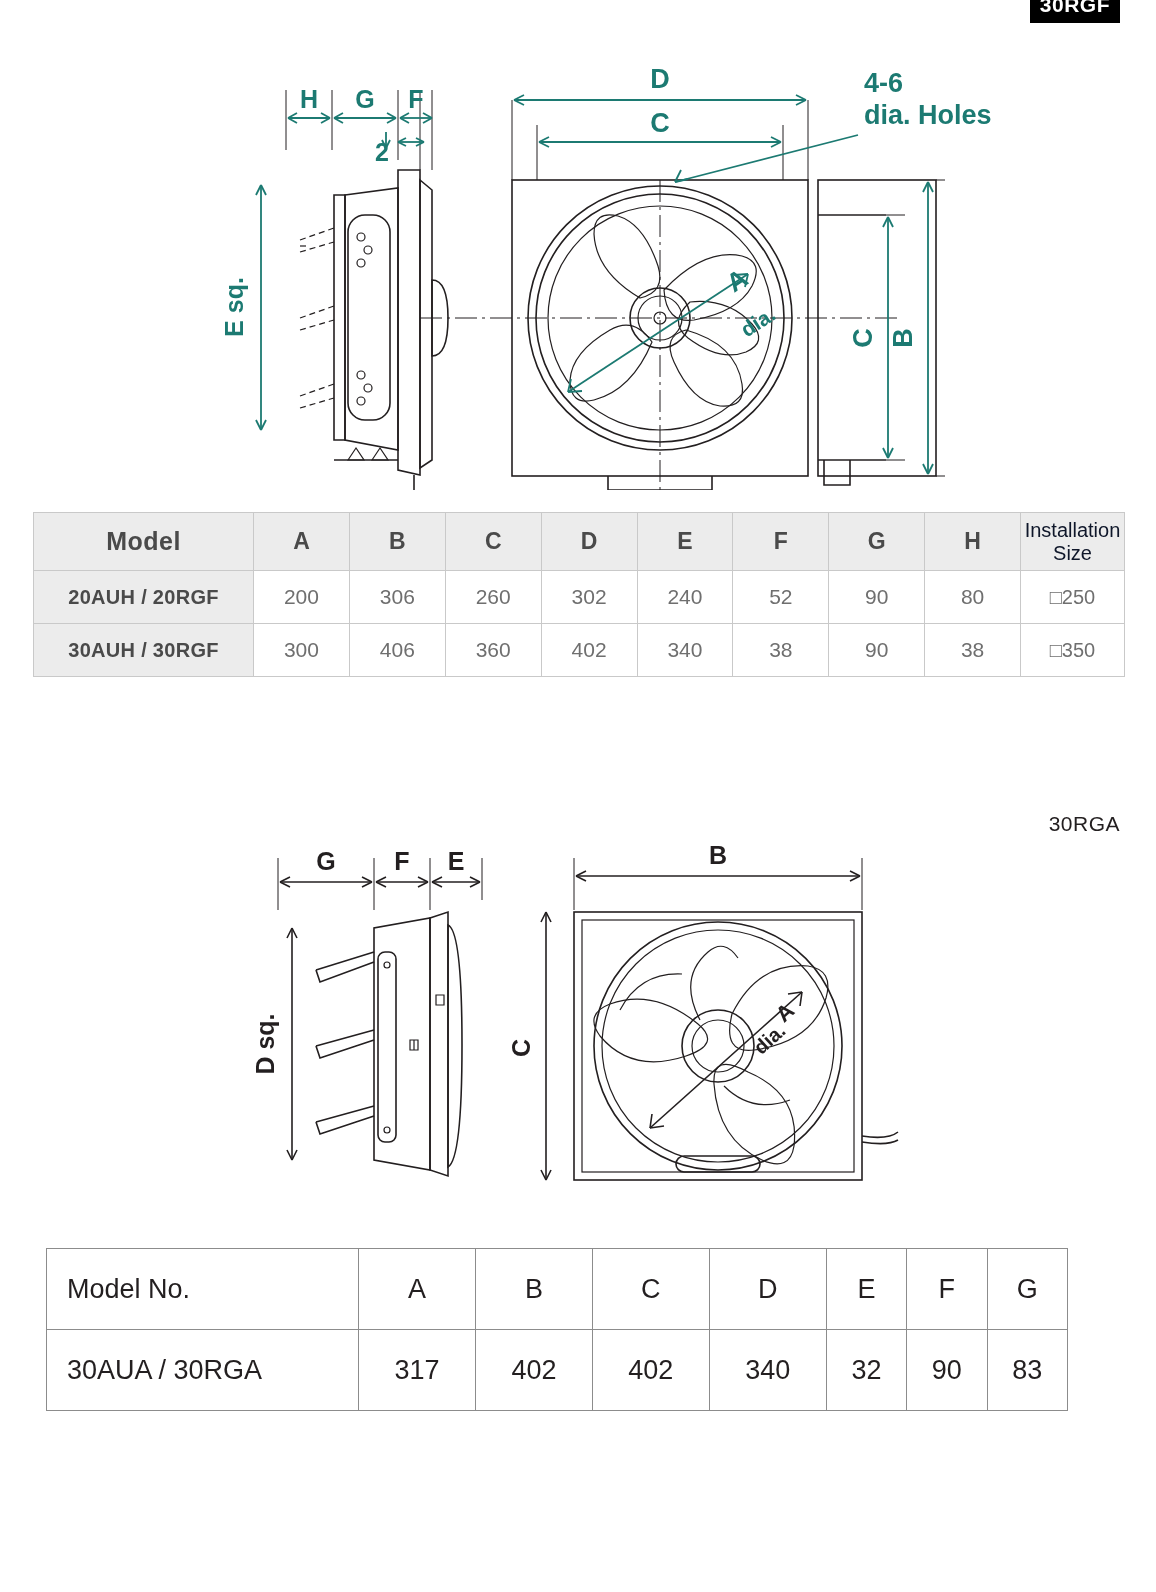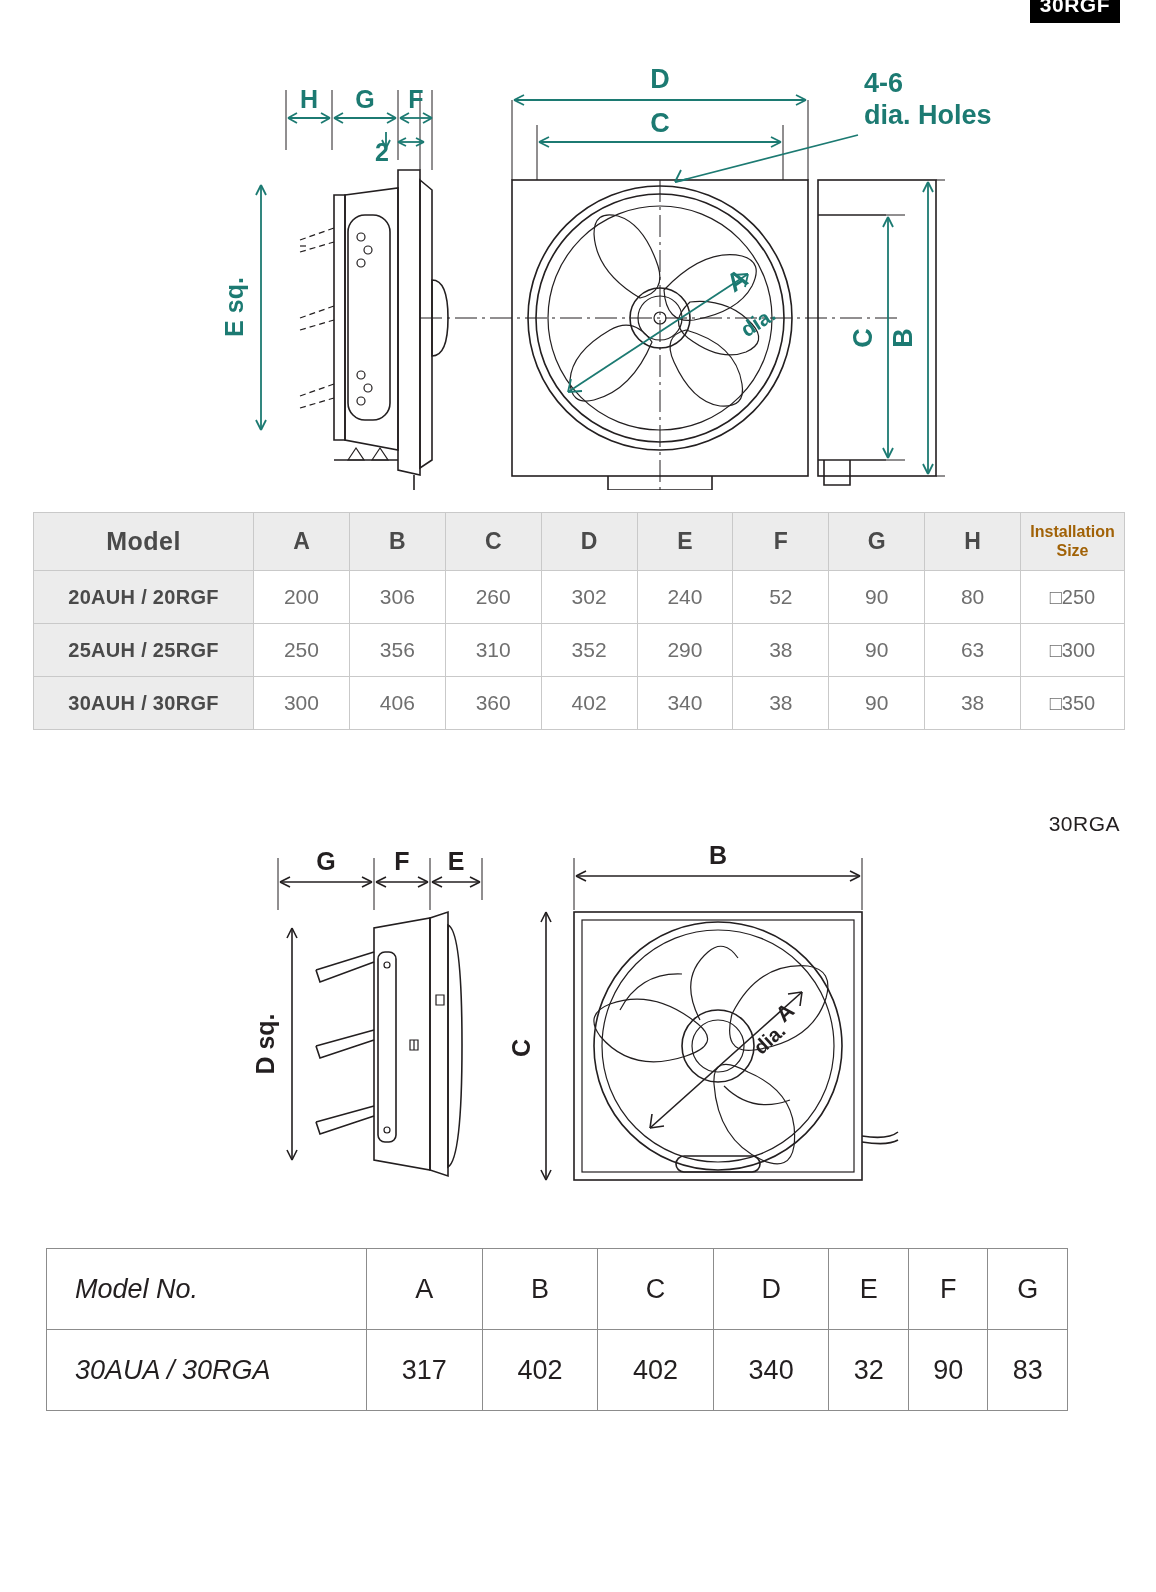--- a/index.html
+++ b/index.html
@@ -76,24 +76,24 @@
     color: #4a4a4a;
     font-weight: bold;
     font-size: 23px;
     height: 55px;
   }
   #table-top thead th.model-head {
     font-size: 25px;
     letter-spacing: .5px;
   }
   #table-top thead th.install-head {
-    font-size: 16px;
-    font-weight: bold;
+    font-size: 20px;
+    font-weight: normal;
     line-height: 1.15;
-    color: #a16207;
+    color: #0f172a;
   }
   #table-top tbody td.model-cell {
     background: #ececec;
     color: #4a4a4a;
     font-weight: bold;
     font-size: 20px;
     letter-spacing: .3px;
     margin-top: 48px;
   }
   #table-top tbody td.install-cell {
@@ -112,23 +112,22 @@
     border: 1px solid #8c8c8c;
     text-align: center;
     font-size: 27px;
     color: #231f20;
     font-weight: normal;
     height: 78px;
   }
   #table-bottom th.model-head,
   #table-bottom td.model-cell {
     text-align: left;
-    padding-left: 28px;
+    padding-left: 20px;
     width: 290px;
-    font-style: italic;
   }
 
   
   .lbl {
     font-family: "Liberation Sans", sans-serif;
     font-weight: bold;
     fill: #1c7a72;
   }
   .lbl-dark {
     font-family: "Liberation Sans", sans-serif;
@@ -329,32 +328,20 @@
       <td>306</td>
       <td>260</td>
       <td>302</td>
       <td>240</td>
       <td>52</td>
       <td>90</td>
       <td>80</td>
       <td class="install-cell">□250</td>
     </tr>
     <tr>
-      <td class="model-cell">25AUH / 25RGF</td>
-      <td>250</td>
-      <td>356</td>
-      <td>310</td>
-      <td>352</td>
-      <td>290</td>
-      <td>38</td>
-      <td>90</td>
-      <td>63</td>
-      <td class="install-cell">□300</td>
-    </tr>
-    <tr>
       <td class="model-cell">30AUH / 30RGF</td>
       <td>300</td>
       <td>406</td>
       <td>360</td>
       <td>402</td>
       <td>340</td>
       <td>38</td>
       <td>90</td>
       <td>38</td>
       <td class="install-cell">□350</td>

